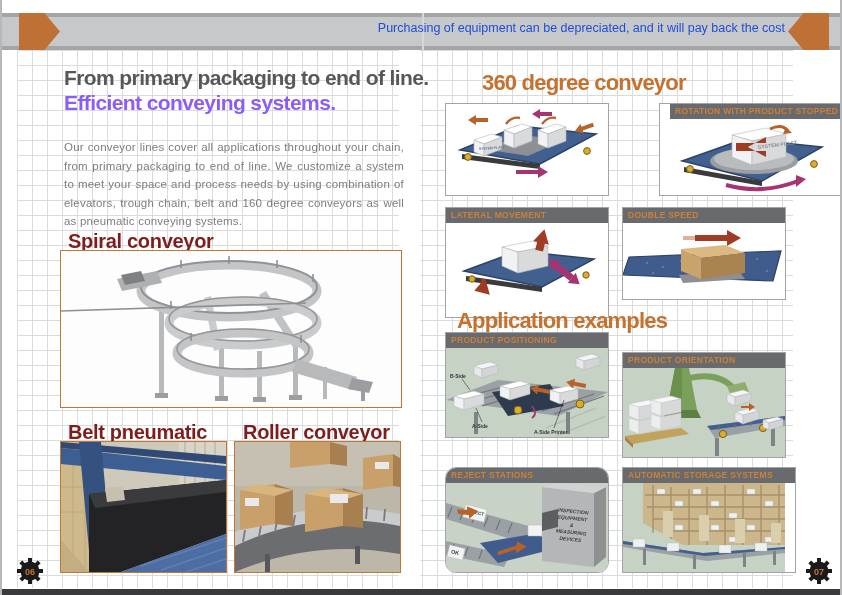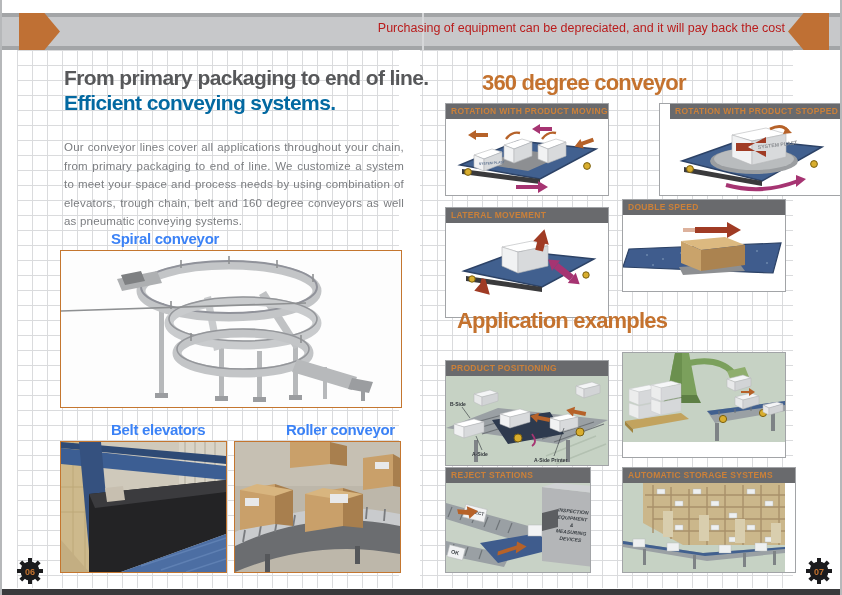--- a/index.html
+++ b/index.html
@@ -12,30 +12,30 @@
         background-image:linear-gradient(to right,#dadbdd 1px,transparent 1px),
                          linear-gradient(to bottom,#dadbdd 1px,transparent 1px);
         background-size:15px 15px;}
   .gutter{left:397px;top:50px;width:21px;height:538px;background:#ffffff;}
   .bottom-band{left:0;bottom:0;width:100%;height:6px;background:#3a3a3c;}
   
   .topbar{left:0;top:13px;width:842px;height:37px;background:#c7c8ca;
           border-top:4px solid #a3a5a7;border-bottom:4px solid #a3a5a7;box-sizing:border-box;}
   .topbar-fold{left:420px;top:13px;width:2px;height:37px;background:#d6d7d9;}
   .topbar-text{left:0;top:13px;width:783px;height:37px;line-height:30px;text-align:right;
-               color:#b91c1c;font-size:12.5px;}
+               color:#1d4ed8;font-size:12.5px;}
   .arrow{top:13px;width:41px;height:37px;background:#bf7034;}
   .arrow-left{left:17px;clip-path:polygon(0 0,62% 0,100% 50%,62% 100%,0 100%);}
   .arrow-right{left:786px;clip-path:polygon(38% 0,100% 0,100% 100%,38% 100%,0 50%);}
   
   .h1{left:62px;top:66px;font-size:21px;color:#57585a;letter-spacing:-0.6px;font-weight:bold;text-align:center;}
-  .h2{left:62px;top:91px;font-size:21px;color:#0369a1;letter-spacing:-0.6px;font-weight:bold;}
+  .h2{left:62px;top:91px;font-size:21px;color:#8b5cf6;letter-spacing:-0.6px;font-weight:bold;}
   .body-par{left:62px;top:138px;width:340px;font-size:11.5px;line-height:18.5px;
             color:#7b7d80;text-align:justify;letter-spacing:0.2px;}
-  .sec-label{font-size:15px;font-weight:bold;color:#3b82f6;letter-spacing:-0.3px;margin-left:43px;}
+  .sec-label{font-size:20px;font-weight:bold;color:#7f1d1d;letter-spacing:-0.3px;}
   .imgbox{border:1px solid #c4762f;background:#fdfdfd;box-sizing:border-box;overflow:hidden;}
   
   .h-right{font-size:22px;font-weight:bold;color:#c4722e;letter-spacing:-0.8px;}
   .panel{box-sizing:border-box;border:1px solid #a2a4a7;background:#ffffff;overflow:hidden;}
   .panel-head{height:15px;background:#696a6d;color:#cb8039;font-size:8.5px;font-weight:bold;
               letter-spacing:0.3px;line-height:15px;padding-left:5px;}
   .panel-body{position:relative;}
   svg{display:block;}
   
   .gear{width:30px;height:30px;}
@@ -90,21 +90,21 @@
       <line x1="240" y1="92" x2="240" y2="84"></line>
     </g>
     <polygon points="56,28 96,20 101,32 61,40" fill="#aeb0b2"></polygon>
     <polygon points="60,24 80,20 84,30 64,34" fill="#7e8082"></polygon>
     <polygon points="236,108 296,126 291,139 231,121" fill="#b7b9bb"></polygon>
     <polygon points="291,127 312,131 308,142 287,138" fill="#9b9da0"></polygon>
     <rect x="300" y="140" width="4" height="10" fill="#9b9da0"></rect>
   </svg>
 </div>
 
-<div class="abs sec-label" style="left:66px;top:421px;">Belt elevators</div>
+<div class="abs sec-label" style="left:66px;top:421px;">Belt pneumatic</div>
 <div class="abs sec-label" style="left:241px;top:421px;">Roller conveyor</div>
 
 <div class="abs imgbox" style="left:58px;top:441px;width:167px;height:132px;">
   <svg width="165" height="130" viewBox="0 0 165 130">
     <rect width="165" height="130" fill="#cfc9bb"></rect>
     <rect x="118" y="0" width="47" height="78" fill="#d9d4c7"></rect>
     <g stroke="#c4bfb1" stroke-width="2">
         <line x1="124" y1="0" x2="124" y2="78"></line>
         <line x1="134" y1="0" x2="134" y2="78"></line>
         <line x1="144" y1="0" x2="144" y2="78"></line>
@@ -190,21 +190,20 @@
       <rect x="2" y="13" width="6" height="4" transform="rotate(45 15 15)"></rect>
       <rect x="22" y="13" width="6" height="4" transform="rotate(45 15 15)"></rect>
     </g>
   </g>
   <text x="15" y="18.5" text-anchor="middle" font-size="9" font-weight="bold" fill="#c4722e">06</text>
 </svg>
 
 <div class="abs h-right" style="left:480px;top:70px;">360 degree conveyor</div>
 
 <div class="abs panel" style="left:443px;top:103px;width:164px;height:93px;">
-  <div class="panel-head">ROTATION WITH PRODUCT MOVING</div>
   <div class="panel-body">
     <svg width="162" height="76" viewBox="0 0 162 76">
       <polygon points="14,46 72,22 150,30 94,60" fill="#41608f"></polygon>
       <polygon points="14,46 72,22 150,30 94,60" fill="none" stroke="#2c4266" stroke-width="1.5"></polygon>
       <polygon points="38,45 76,31 118,36 82,52" fill="#8d8f92"></polygon>
       <polygon points="16,50 94,60 94,65 16,55" fill="#3a3a3c"></polygon>
       <circle cx="22" cy="53" r="3.4" fill="#d9ae2e" stroke="#7a6010"></circle>
       <circle cx="141" cy="47" r="3.4" fill="#d9ae2e" stroke="#7a6010"></circle>
       <g stroke="#b5b7b9" stroke-width="0.6">
         <polygon points="28,36 46,30 56,33 38,40" fill="#ffffff"></polygon>
@@ -272,21 +271,21 @@
       <polygon points="38,56 46,70 30,70 34,62 34,56" fill="#a03b24" transform="rotate(14 38 62)"></polygon>
       <g transform="rotate(38 116 48)">
         <rect x="108" y="44" width="20" height="7" fill="#a63472"></rect>
         <polygon points="108,41 98,47.5 108,54" fill="#a63472"></polygon>
         <polygon points="128,41 138,47.5 128,54" fill="#a63472"></polygon>
       </g>
     </svg>
   </div>
 </div>
 
-<div class="abs panel" style="left:620px;top:199px;width:164px;height:93px;">
+<div class="abs panel" style="left:620px;top:207px;width:164px;height:93px;">
   <div class="panel-head">DOUBLE SPEED</div>
   <div class="panel-body">
     <svg width="162" height="76" viewBox="0 0 162 76">
       <polygon points="6,34 158,28 150,58 0,52" fill="#3f5c8d"></polygon>
       <polygon points="6,34 158,28 150,58 0,52" fill="none" stroke="#2c4266" stroke-width="1.2"></polygon>
       <g fill="#6d87ad">
           <circle cx="24" cy="40" r="1"></circle>
           <circle cx="40" cy="44" r="1"></circle>
           <circle cx="58" cy="38" r="1"></circle>
           <circle cx="120" cy="42" r="1"></circle>
@@ -300,21 +299,21 @@
       <polygon points="58,26 78,35 78,56 58,48" fill="#c9a36b"></polygon>
       <polygon points="78,35 122,30 122,50 78,56" fill="#ab8350"></polygon>
       <polygon points="72,12 104,12 104,7 118,15 104,23 104,18 72,18" fill="#a03b24"></polygon>
       <polygon points="60,13 72,13 72,17 60,17" fill="#c77f5c" opacity="0.6"></polygon>
     </svg>
   </div>
 </div>
 
 <div class="abs h-right" style="left:455px;top:308px;">Application examples</div>
 
-<div class="abs panel" style="left:443px;top:360px;width:164px;height:106px;">
+<div class="abs panel" style="left:443px;top:332px;width:164px;height:106px;">
   <div class="panel-head">PRODUCT POSITIONING</div>
   <div class="panel-body">
     <svg width="162" height="89" viewBox="0 0 162 89">
       <rect width="162" height="89" fill="#c6d2c4"></rect>
       <g stroke="#b3c1b1" stroke-width="1.5">
           <line x1="100" y1="80" x2="150" y2="60"></line>
           <line x1="110" y1="88" x2="160" y2="68"></line>
         </g>
       <polygon points="0,52 52,32 162,44 112,68" fill="#9aa0a4"></polygon>
       <g stroke="#6f7478" stroke-width="1.2">
@@ -353,20 +352,21 @@
       <line x1="16" y1="31" x2="24" y2="42" stroke="#2e3338" stroke-width="0.6"></line>
       <text x="26" y="80" font-size="5" font-weight="bold" fill="#2e3338">A-Side</text>
       <line x1="36" y1="74" x2="30" y2="60" stroke="#2e3338" stroke-width="0.6"></line>
       <text x="88" y="86" font-size="5" font-weight="bold" fill="#2e3338">A-Side Printer</text>
       <line x1="108" y1="80" x2="118" y2="52" stroke="#2e3338" stroke-width="0.6"></line>
     </svg>
   </div>
 </div>
 
 <div class="abs panel" style="left:620px;top:352px;width:164px;height:106px;">
+  <div class="panel-head">PRODUCT ORIENTATION</div>
   <div class="panel-body">
     <svg width="162" height="89" viewBox="0 0 162 89">
       <rect width="162" height="89" fill="#c6d2c4"></rect>
       <polygon points="52,0 66,0 74,42 44,42" fill="#7ba05c"></polygon>
       <polygon points="52,0 59,0 59,42 44,42" fill="#6b904e"></polygon>
       <polygon points="44,42 74,42 78,50 40,50" fill="#5d7f44"></polygon>
       <path d="M66,10 Q96,4 110,20" fill="none" stroke="#7ba05c" stroke-width="6"></path>
       <polygon points="104,18 122,14 126,24 108,28" fill="#8fae6d"></polygon>
       <g stroke="#b5b7b9" stroke-width="0.5">
         <polygon points="104,26 120,22 128,25 112,29" fill="#f4f5f6"></polygon>
@@ -405,21 +405,21 @@
           <polygon points="120,47 136,43 136,51 120,56" fill="#d2d4d6"></polygon>
         <polygon points="140,52 154,49 160,51 146,55" fill="#f4f5f6"></polygon>
           <polygon points="140,52 146,55 146,62 140,59" fill="#e8e9ea"></polygon>
           <polygon points="146,55 160,51 160,58 146,62" fill="#d2d4d6"></polygon>
       </g>
       <polygon points="118,38 126,38 126,35 132,39 126,43 126,40 118,40" fill="#b66229"></polygon>
     </svg>
   </div>
 </div>
 
-<div class="abs panel" style="left:443px;top:467px;width:146px;height:106px;">
+<div class="abs panel" style="left:443px;top:467px;width:164px;height:106px;border-radius:11px;">
   <div class="panel-head">REJECT STATIONS</div>
   <div class="panel-body">
     <svg width="162" height="89" viewBox="0 0 162 89">
       <rect width="162" height="89" fill="#c8d2c6"></rect>
       <polygon points="0,20 86,44 78,60 0,36" fill="#9aa0a4"></polygon>
       <g stroke="#6f7478" stroke-width="1.2">
           <line x1="6" y1="24" x2="2" y2="34"></line>
           <line x1="18" y1="27" x2="14" y2="37"></line>
           <line x1="30" y1="30" x2="26" y2="40"></line>
           <line x1="42" y1="34" x2="38" y2="44"></line>

